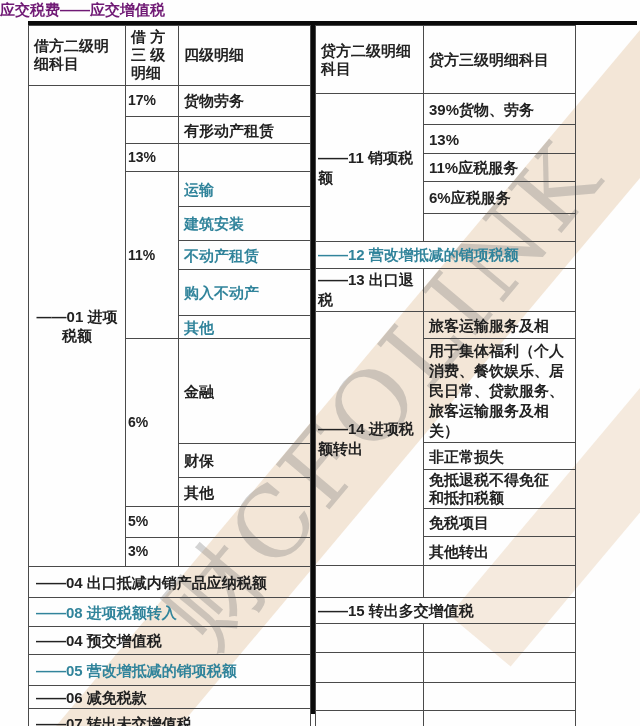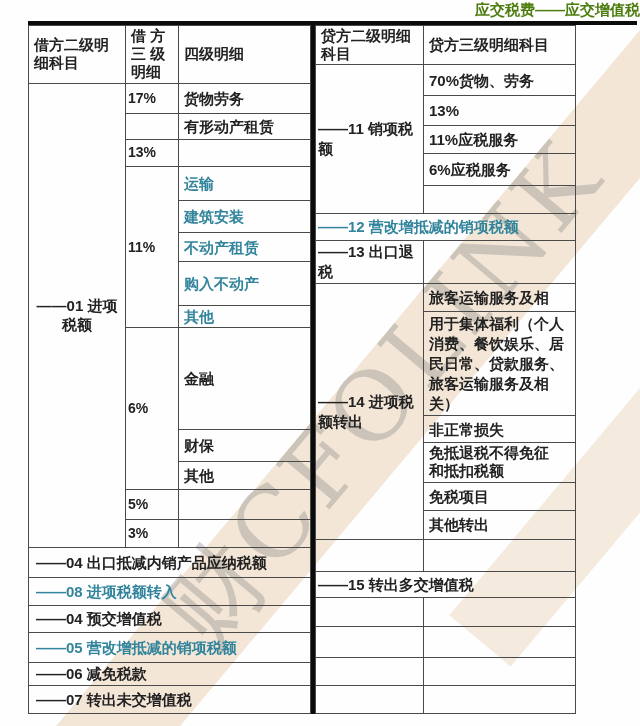--- a/index.html
+++ b/index.html
@@ -27,21 +27,21 @@
   .wm-text {
     position:absolute; left:385px; top:395px;
     transform:translate(-50%,-50%) rotate(-50deg);
     font-family:"DejaVu Serif", serif;
     font-size:96px; letter-spacing:6px; white-space:nowrap;
     color:rgba(125,125,125,0.33); font-weight:400;
   }
 
   .title {
     position:absolute; top:1px; left:0; width:640px; z-index:2;
-    text-align:right; font-size:15px; font-weight:bold; color:#4d7c0f;
+    text-align:left; font-size:15px; font-weight:bold; color:#701a75;
   }
   .topbar { position:absolute; left:28px; top:21px; width:609px; height:4px; background:#0b0b0b; z-index:2; }
 
   .tables { position:absolute; left:28px; top:25px; display:flex; z-index:1; }
   table { border-collapse:collapse; table-layout:fixed; background:transparent; }
   td {
     border:1px solid #4a4a4a;
     font-size:15px; font-weight:bold; color:#222;
     line-height:19px; padding:1px 5px; vertical-align:middle; overflow:hidden;
   }
@@ -160,29 +160,29 @@
       </table>
 
     <div class="divider"></div>
 
     <table class="right-table">
       <colgroup>
           <col style="width:108px">
           <col style="width:152px">
         </colgroup>
       <tbody>
-          <tr style="height:39px">
+          <tr style="height:68px">
         <td class="hdr pre">贷方二级明细
 科目</td>
         <td class="hdr">贷方三级明细科目</td>
       </tr>
       <tr style="height:31px">
         <td rowspan="5" class="subj pre">——11 销项税
 额</td>
-        <td>70%货物、劳务</td>
+        <td>39%货物、劳务</td>
       </tr>
       <tr style="height:29px">
         <td>13%</td>
       </tr>
       <tr style="height:28px">
         <td>11%应税服务</td>
       </tr>
       <tr style="height:32px">
         <td>6%应税服务</td>
       </tr>

